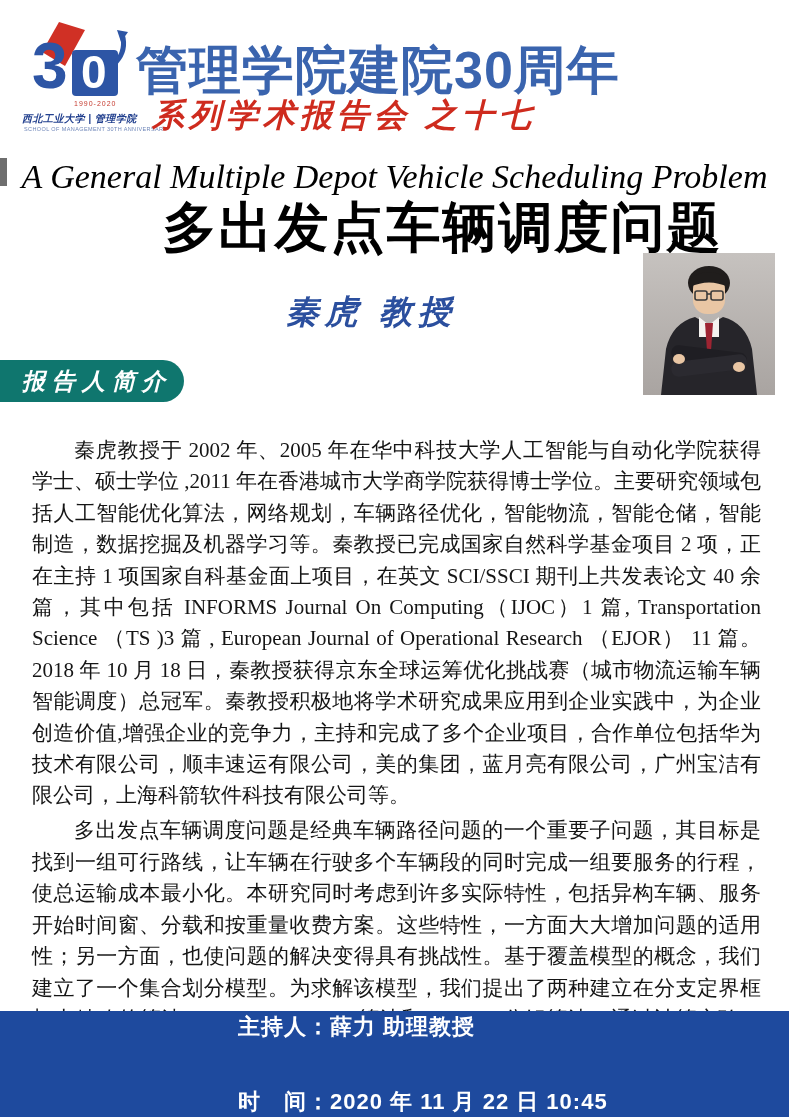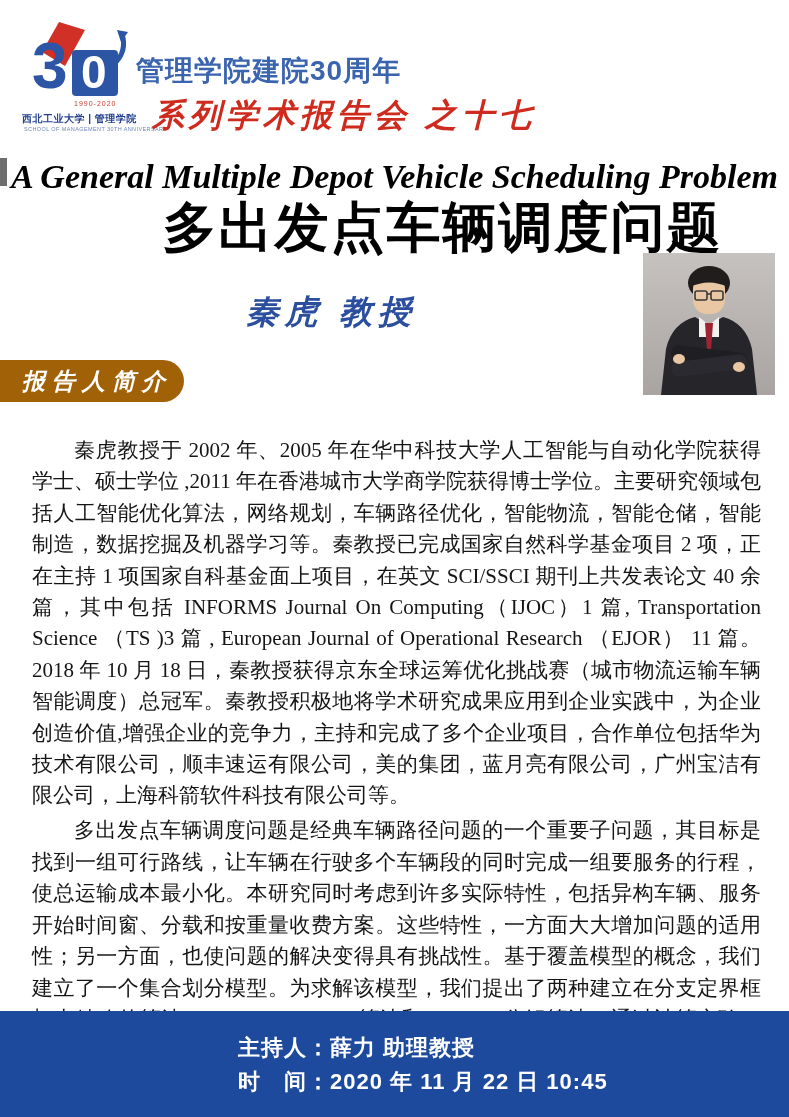--- a/index.html
+++ b/index.html
@@ -4,54 +4,54 @@
 <style>
   html,body{margin:0;padding:0;background:#9a9a9a;}
   .poster{
     position:relative;width:789px;height:1117px;margin:0 auto;
     background:#ffffff;overflow:hidden;
     font-family:"Liberation Sans","DejaVu Sans",sans-serif;color:#111;
   }
   
   .logo-svg{position:absolute;left:28px;top:22px;width:102px;height:88px;}
   .logo-cn{position:absolute;left:22px;top:112px;width:130px;
-    font-size:10px;font-weight:bold;color:#23418f;letter-spacing:.5px;white-space:nowrap;}
+    font-size:10px;font-weight:bold;color:#23418f;letter-spacing:.5px;white-space:nowrap;font-style:italic;}
   .logo-en{position:absolute;left:24px;top:126px;width:130px;
     font-size:5.5px;color:#6e86b8;letter-spacing:.4px;white-space:nowrap;}
   .anniv-title{position:absolute;left:136px;top:36px;
-    font-size:28px;font-weight:900;color:#3a64ae;letter-spacing:1px;white-space:nowrap;margin-top:16px;}
+    font-size:52px;font-weight:900;color:#3a64ae;letter-spacing:1px;white-space:nowrap;}
   .series-title{position:absolute;left:152px;top:94px;
     font-size:32px;font-weight:bold;font-style:italic;color:#ce2b1e;
     letter-spacing:5px;white-space:nowrap;}
   
   .en-title{position:absolute;left:0;top:158px;width:100%;text-align:center;
-    font-family:"Liberation Serif","DejaVu Serif",serif;font-style:italic;font-weight:bold;
+    font-family:"Liberation Serif","DejaVu Serif",serif;font-style:italic;font-weight:normal;
     font-size:34px;color:#000;white-space:nowrap;}
   .cn-title{position:absolute;left:0;top:192px;width:100%;text-align:center;
     font-size:54px;font-weight:900;color:#000;letter-spacing:2px;white-space:nowrap;margin-left:48px;}
   .speaker-name{position:absolute;left:0;top:290px;width:84%;text-align:center;
-    font-size:33px;font-weight:bold;font-style:italic;color:#2b4f9e;letter-spacing:6px;white-space:nowrap;}
+    font-size:33px;font-weight:bold;font-style:italic;color:#2b4f9e;letter-spacing:6px;white-space:nowrap;padding-left:40px;}
   
   .photo{position:absolute;left:643px;top:253px;width:132px;height:142px;}
   
-  .banner{position:absolute;left:0;width:184px;height:42px;background:#a16207;
+  .banner{position:absolute;left:0;width:184px;height:42px;background:#0f766e;
     border-radius:0 21px 21px 0;display:flex;align-items:center;justify-content:center;}
   .banner span{color:#fff;font-size:23px;font-weight:bold;font-style:italic;
     letter-spacing:7px;padding-left:10px;white-space:nowrap;}
   .banner.intro{top:360px;}
   .banner.abstract{top:739px;}
   
   .para{position:absolute;left:32px;right:28px;text-align:justify;
     font-family:"Liberation Serif","DejaVu Sans",sans-serif;
     font-size:21px;color:#151515;text-indent:2em;}
   .para.bio{top:414px;line-height:31.4px;}
   .para.abs{top:794px;line-height:31.5px;}
   
   .footer{position:absolute;left:0;top:1011px;width:100%;height:106px;background:#1e4a9e;
-    display:flex;flex-direction:column;justify-content:center;box-sizing:border-box;
+    display:flex;flex-direction:column;justify-content:space-between;box-sizing:border-box;
     padding-left:238px;gap:3px;}
   .footer div{color:#fff;font-size:22px;font-weight:bold;letter-spacing:1px;
     line-height:31px;white-space:nowrap;}
   
   .artifact{position:absolute;left:0;top:158px;width:7px;height:28px;background:#4a4a4a;opacity:.8;}
 </style>
 </head>
 <body>
 
 <div class="poster">

